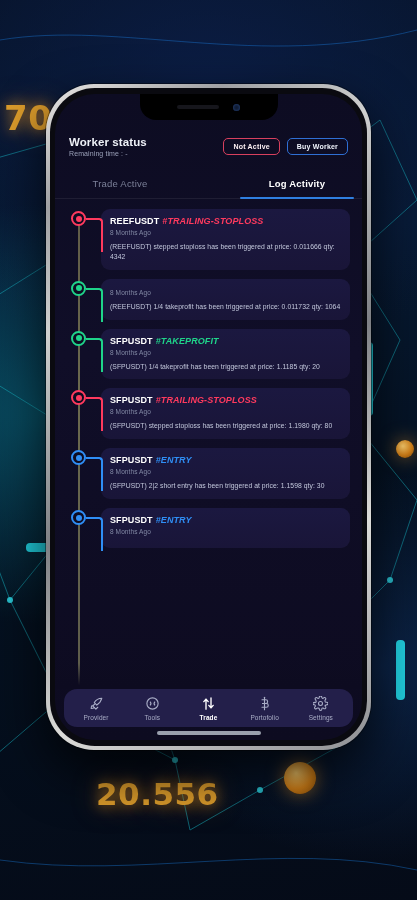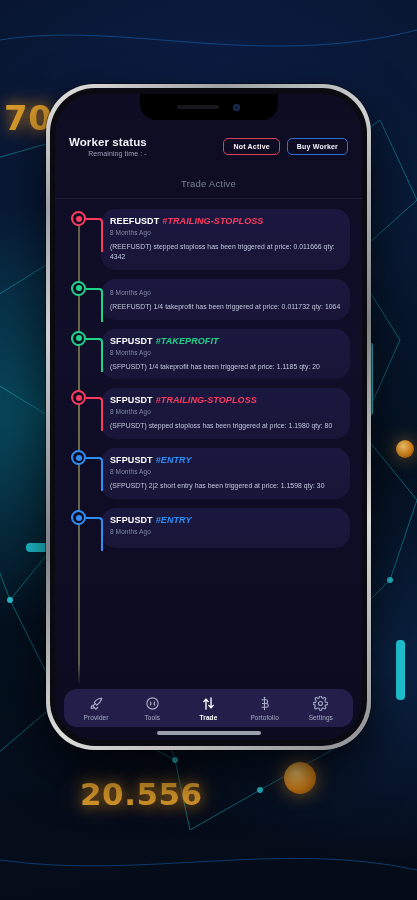--- a/index.html
+++ b/index.html
@@ -25,21 +25,21 @@
   .bgnum {
     position: absolute;
     font-family: "DejaVu Sans", sans-serif;
     font-weight: 700;
     color: #d99a2b;
     text-shadow: 0 0 14px rgba(230,150,40,.75), 0 0 30px rgba(220,130,20,.45);
     filter: blur(.7px);
     letter-spacing: .5px;
   }
   .bgnum.n70 { left: 4px; top: 98px; font-size: 34px; }
-  .bgnum.n20 { left: 80px; top: 776px; font-size: 31px; }
+  .bgnum.n20 { left: 96px; top: 776px; font-size: 31px; }
   .orb {
     position: absolute; border-radius: 50%;
     background: radial-gradient(circle at 38% 34%, #f7c96a, #d07f18 55%, #7a4405 100%);
     box-shadow: 0 0 18px rgba(230,150,40,.6);
     filter: blur(.6px);
   }
 
   
   .phone {
     position: absolute;
@@ -76,21 +76,21 @@
   .speaker { width: 42px; height: 4px; border-radius: 3px; background: #16161c; }
   .cam { width: 7px; height: 7px; border-radius: 50%; background: #0f1a30; box-shadow: inset 0 0 3px #2a4a84; }
   .homebar {
     position: absolute; bottom: 5px; left: 50%; transform: translateX(-50%);
     width: 104px; height: 4px; border-radius: 3px; background: #9aa0ad; z-index: 20;
   }
 
   
   .app-head {
     padding: 42px 14px 8px 14px;
-    display: flex; align-items: flex-start; justify-content: space-between; text-align: right;
+    display: flex; align-items: flex-start; justify-content: space-between;
   }
   .ws-title { font-size: 11.5px; font-weight: 700; color: #eef1f7; letter-spacing: .1px; }
   .ws-sub { font-size: 7px; color: #9aa0b8; margin-top: 2px; letter-spacing: .1px; }
   .head-btns { display: flex; gap: 7px; align-items: center; padding-top: 2px; }
   .pill {
     font-size: 7px; font-weight: 700;
     padding: 4px 9px; border-radius: 5px;
     background: transparent; letter-spacing: .2px; white-space: nowrap;
   }
   .pill.red { border: 1.3px solid #d8405e; color: #fdf1f4; }
@@ -133,21 +133,21 @@
   .elbow {
     position: absolute; left: 19px; top: 9px;
     width: 17px; height: 34px;
     border-top: 2px solid currentColor;
     border-right: 2px solid currentColor;
     border-top-right-radius: 4px;
     z-index: 2;
   }
   .card {
     background: linear-gradient(180deg, #1b1840 0%, #191538 100%);
-    border-radius: 15px;
+    border-radius: 9px;
     padding: 7px 9px 8px 9px;
     min-height: 40px;
   }
   .card-head { font-size: 9px; font-weight: 700; letter-spacing: .1px; }
   .sym { color: #ffffff; }
   .tagtxt { font-style: italic; margin-left: 3px; }
   .t-sl { color: #ff3a5e; }
   .t-tp { color: #1fd48a; }
   .t-en { color: #2f8ef5; }
   .card-time { font-size: 6.5px; color: #8289a4; margin-top: 3px; letter-spacing: .1px; }
@@ -240,20 +240,21 @@
           <div class="ws-sub">Remaining time : -</div>
         </div>
         <div class="head-btns">
           <div class="pill red">Not Active</div>
           <div class="pill blue">Buy Worker</div>
         </div>
       </div>
 
       <div class="tabs">
         <div class="tab">Trade Active</div>
+        <div class="tab active">Log Activity</div>
       </div>
 
       <div class="log-list">
         <div class="spine"></div>
 
         <div class="entry" style="color:#ff3a5e">
           <div class="dot">
               <i></i>
             </div>
           <div class="elbow"></div>

